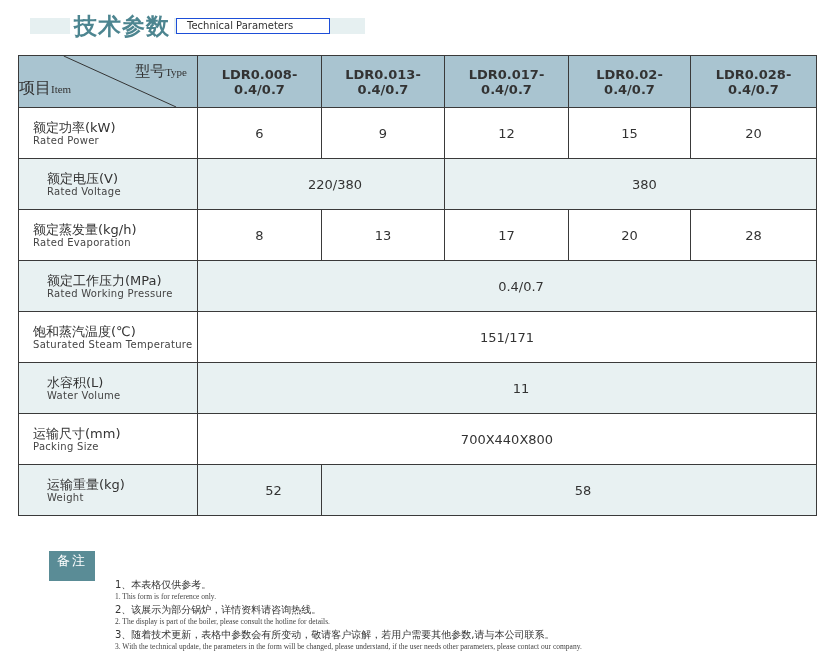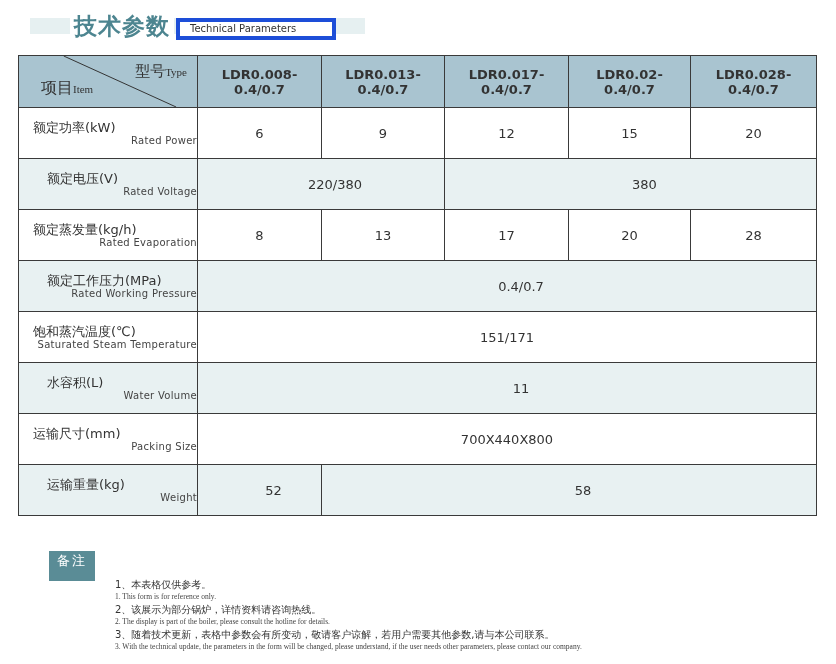--- a/index.html
+++ b/index.html
@@ -1,38 +1,38 @@
 <!DOCTYPE html>
 <html><head>
   <meta charset="utf-8">
   <style>
     html, body { margin: 0; padding: 0; background: #ffffff; }
     body { width: 836px; height: 664px; position: relative; overflow: hidden; font-family: "DejaVu Sans", "Liberation Sans", sans-serif; color: #333; }
 
     
     .title-band { position: absolute; left: 30px; top: 18px; width: 335px; height: 16px; background: #e6f0f1; }
     .title-cn { position: absolute; left: 70px; top: 11px; height: 32px; padding: 0 4px; background: #fff; font-size: 23px; font-weight: bold; color: #4d8590; letter-spacing: 1px; line-height: 30px; }
-    .title-en { position: absolute; left: 176px; top: 18px; width: 142px; height: 14px; border: 4px solid #1d4ed8; background: #fff; font-size: 10px; line-height: 14px; color: #333; padding-left: 10px; box-sizing: content-box; }
+    .title-en { position: absolute; left: 176px; top: 18px; width: 142px; height: 14px; border: 1px solid #1d4ed8; background: #fff; font-size: 10px; line-height: 14px; color: #333; padding-left: 10px; box-sizing: content-box; }
 
     
     table.spec { position: absolute; left: 18px; top: 55px; border-collapse: collapse; table-layout: fixed; width: 798px; }
     table.spec td { border: 1.5px solid #3a3a3a; text-align: center; vertical-align: middle; font-size: 13px; color: #333; padding: 0; }
     table.spec tr.head td { background: #a9c4d0; height: 51px; font-weight: bold; font-size: 13px; line-height: 15px; color: #333; }
     table.spec tr.row td { height: 50px; }
     table.spec tr.alt td { background: #e8f1f2; padding-left: 28px; }
     table.spec tr.plain td { background: #ffffff; }
     table.spec td.label { text-align: left; padding-left: 14px; }
     .label-cn { display: block; font-size: 13px; line-height: 14px; color: #333; }
-    .label-en { display: block; font-size: 10px; line-height: 11px; color: #444; letter-spacing: 0.3px; text-align: right; }
+    .label-en { display: block; font-size: 10px; line-height: 11px; color: #444; letter-spacing: 0.3px; }
 
     td.corner { position: relative; background: #a9c4d0; }
     .corner-line { position: absolute; left: 0; top: 0; width: 100%; height: 100%; }
     .corner-type { position: absolute; right: 10px; top: 8px; font-weight: normal; font-size: 15px; color: #333; }
     .corner-type small, .corner-item small { font-size: 11px; font-family: Liberation Serif, serif; }
-    .corner-item { position: absolute; left: 22px; bottom: 10px; font-weight: normal; font-size: 16px; color: #333; }
+    .corner-item { position: absolute; left: 0; bottom: 10px; font-weight: normal; font-size: 16px; color: #333; }
 
     
     .note-badge { position: absolute; left: 49px; top: 551px; width: 46px; height: 30px; background: #5a8c96; color: #fff; font-size: 13px; line-height: 19px; text-align: center; letter-spacing: 2px; }
     .notes { position: absolute; left: 115px; top: 550px; margin-top: 28px; }
     .note-cn { font-size: 10px; line-height: 13px; color: #333; }
     .note-en { font-size: 7.5px; line-height: 12px; color: #444; font-family: Liberation Serif, serif; }
   </style>
 </head>
 <body>
 

